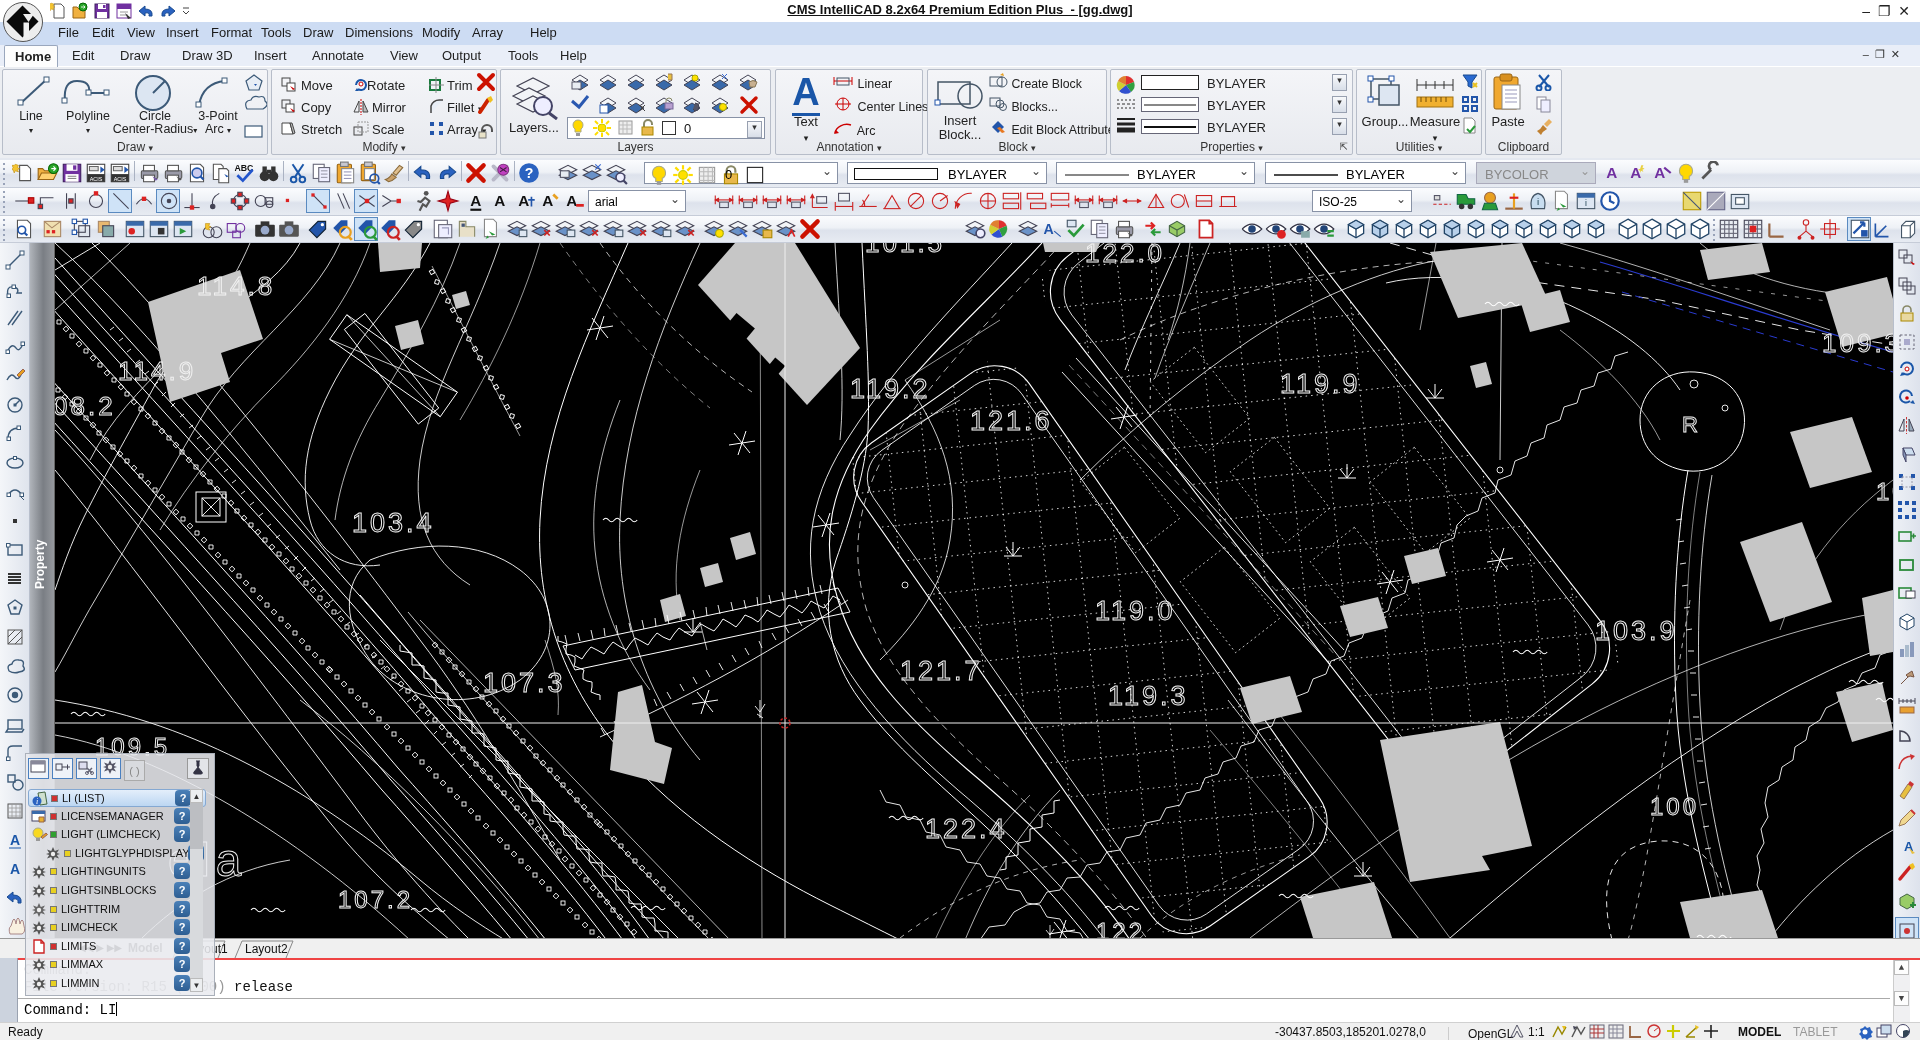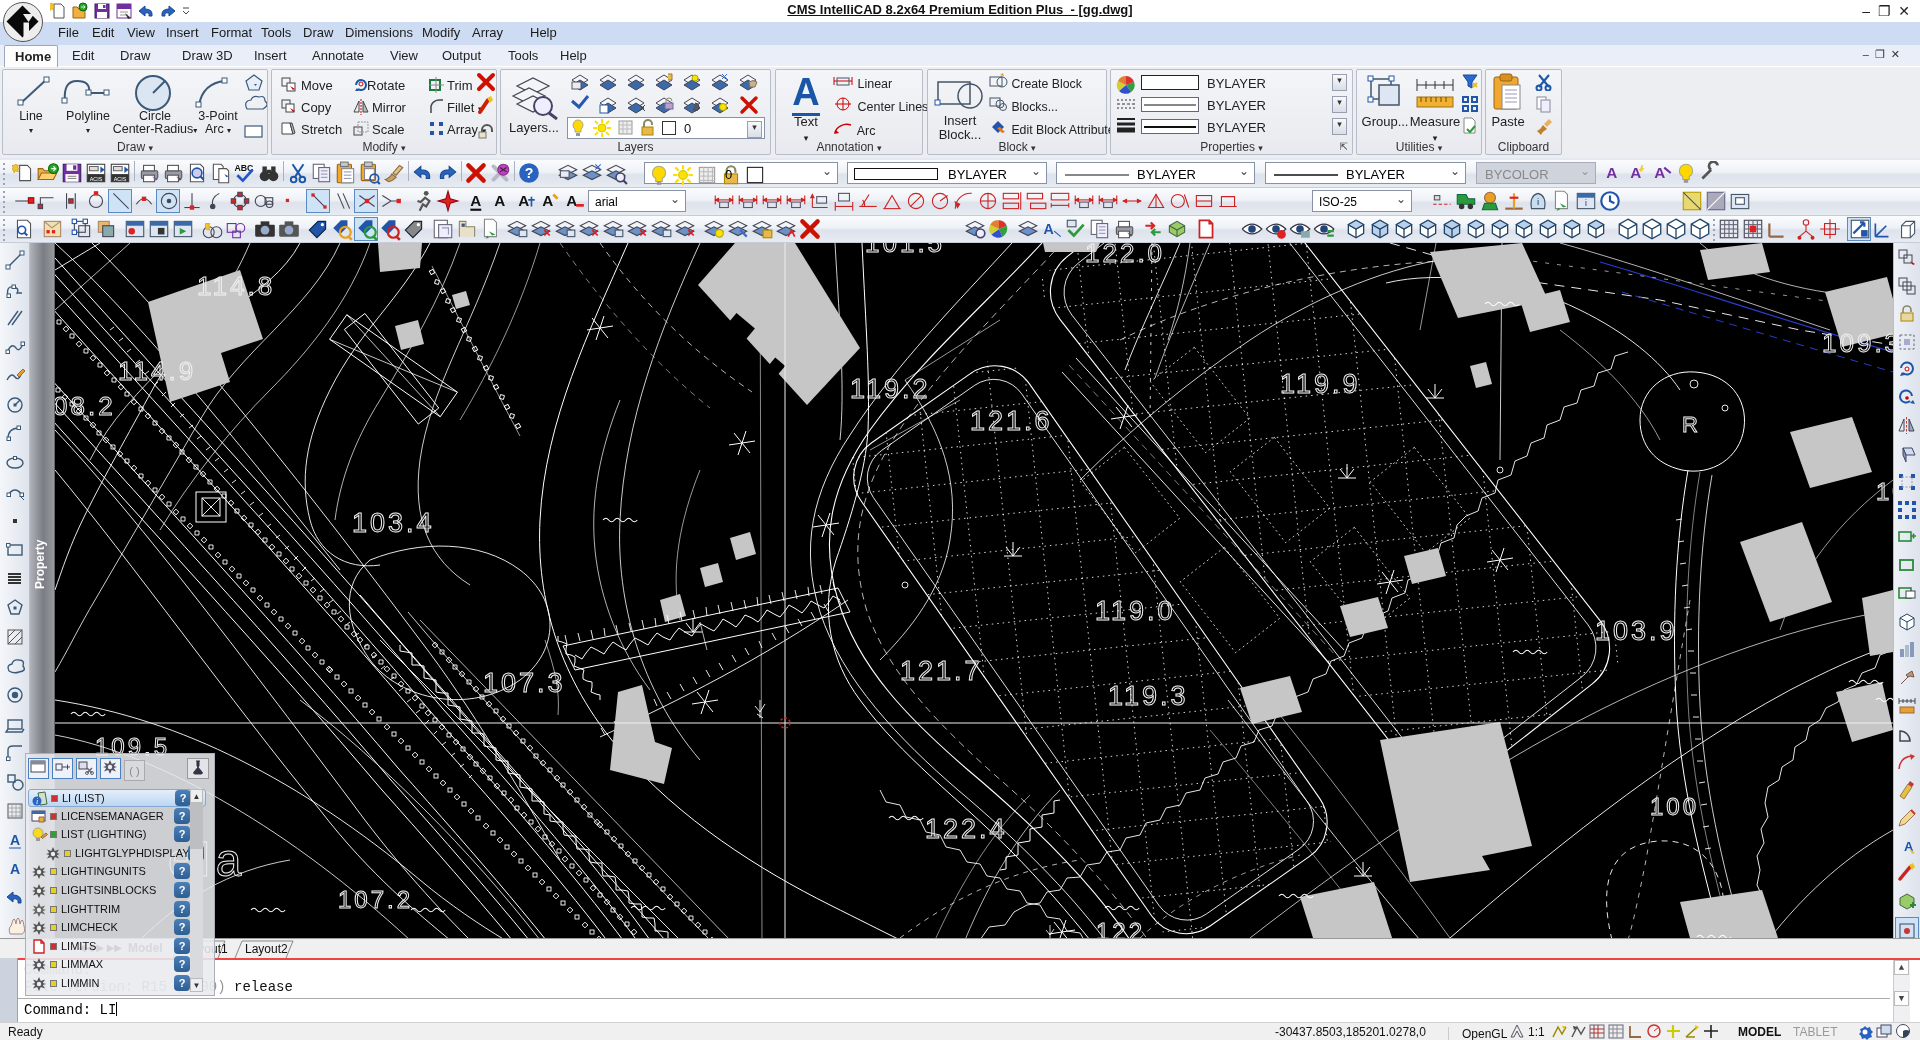--- a/index.html
+++ b/index.html
@@ -2472,21 +2472,21 @@
 </div>
 <div class="abs" id="cmdstrip">
 <div style="position:absolute;left:3px;top:4px;font-size:12px;color:#222;font-weight:bold">✕</div>
 <div style="position:absolute;left:3px;top:24px;font-size:9px;color:#111">▼</div>
 <div style="position:absolute;left:3px;top:44px;font-size:9px;color:#111">▼</div>
 </div>
 <div class="abs" id="cmdstrip"></div>
 <div class="abs" id="statusbar">
 <span style="position:absolute;left:8px;top:2px">Ready</span>
 <span style="position:absolute;left:1275px;top:2px">-30437.8503,185201.0278,0</span>
-<span style="position:absolute;left:1448px;top:4px;border-left:1px solid #ccc;padding-left:13px">OpenGL</span>
+<span style="position:absolute;left:1448px;top:4px;border-left:1px solid #ccc;padding-left:19px">OpenGL</span>
 <span style="position:absolute;left:1508px;top:0px"><svg width="19" height="17" viewBox="0 0 19 17" style="vertical-align:top;margin-top:0px">
         <path d="M9 2 L15 14 L12 14 L9 8 L6 14 L3 14 Z" fill="none" stroke="#556"></path>
       </svg></span>
 <span style="position:absolute;left:1528px;top:2px">1:1</span>
 <span style="position:absolute;left:1550px;top:0px"><svg width="19" height="17" viewBox="0 0 19 17" style="vertical-align:top;margin-top:0px">
         <path d="M3 14 l5 -10 4 7 4 -7" fill="none" stroke="#980" stroke-width="1.5"></path>
         <path d="M12 3 l4 0 -2 4 z" fill="#e8c020"></path>
       </svg><svg width="19" height="17" viewBox="0 0 19 17" style="vertical-align:top;margin-top:0px">
         <path d="M3 14 l5 -10 4 7 4 -7" fill="none" stroke="#555" stroke-width="1.5"></path>
         <path d="M4 3 l4 1 -3 3 z" fill="#445"></path>
@@ -2562,21 +2562,21 @@
 <span style="position:absolute;left:33px;top:2px;font-size:11px;color:#111;font-family:Liberation Sans;white-space:nowrap">LICENSEMANAGER</span>
 <span style="position:absolute;left:146px;top:0px;width:16px;height:16px;background:linear-gradient(#4a80b8,#2e5e92);border-radius:4px;color:#fff;font-size:11px;font-weight:bold;text-align:center;line-height:16px">?</span>
 </div>
     <div style="position:absolute;left:2px;top:72px;width:178px;height:18px;">
 <span style="position:absolute;left:3px;top:1px"><svg width="17" height="15">
           <circle cx="7" cy="6" r="5" fill="#f8d820" stroke="#aa8"></circle>
           <rect x="5" y="11" width="4" height="3" fill="#999"></rect>
           <path d="M10 10 l5 -4 1.5 1.5 -5 4 z" fill="#e8a020" stroke="#965"></path>
         </svg></span>
 <span style="position:absolute;left:22px;top:5px;width:7px;height:7px;background:#30a030;border:1px solid #777"></span>
-<span style="position:absolute;left:33px;top:2px;font-size:11px;color:#111;font-family:Liberation Sans;white-space:nowrap">LIST (LIGHTING)</span>
+<span style="position:absolute;left:33px;top:2px;font-size:11px;color:#111;font-family:Liberation Sans;white-space:nowrap">LIGHT (LIMCHECK)</span>
 <span style="position:absolute;left:146px;top:0px;width:16px;height:16px;background:linear-gradient(#4a80b8,#2e5e92);border-radius:4px;color:#fff;font-size:11px;font-weight:bold;text-align:center;line-height:16px">?</span>
 </div>
     <div style="position:absolute;left:16px;top:91px;width:178px;height:18px;">
 <span style="position:absolute;left:3px;top:1px"><svg width="17" height="15">
           <path d="M8 1 L9.8 5 L14 3.5 L11.8 7 L15 8 L11.8 9 L14 12.5 L9.8 11 L8 15 L6.2 11 L2 12.5 L4.2 9 L1 8 L4.2 7 L2 3.5 L6.2 5 Z" fill="#555"></path>
           <circle cx="8" cy="8" r="2.2" fill="#eee"></circle>
         </svg></span>
 <span style="position:absolute;left:22px;top:5px;width:7px;height:7px;background:#e8d020;border:1px solid #777"></span>
 <span style="position:absolute;left:33px;top:2px;font-size:11px;color:#111;font-family:Liberation Sans;white-space:nowrap">LIGHTGLYPHDISPLAY</span>
 <span style="position:absolute;left:146px;top:0px;width:16px;height:16px;background:linear-gradient(#4a80b8,#2e5e92);border-radius:4px;color:#fff;font-size:11px;font-weight:bold;text-align:center;line-height:16px">?</span>

